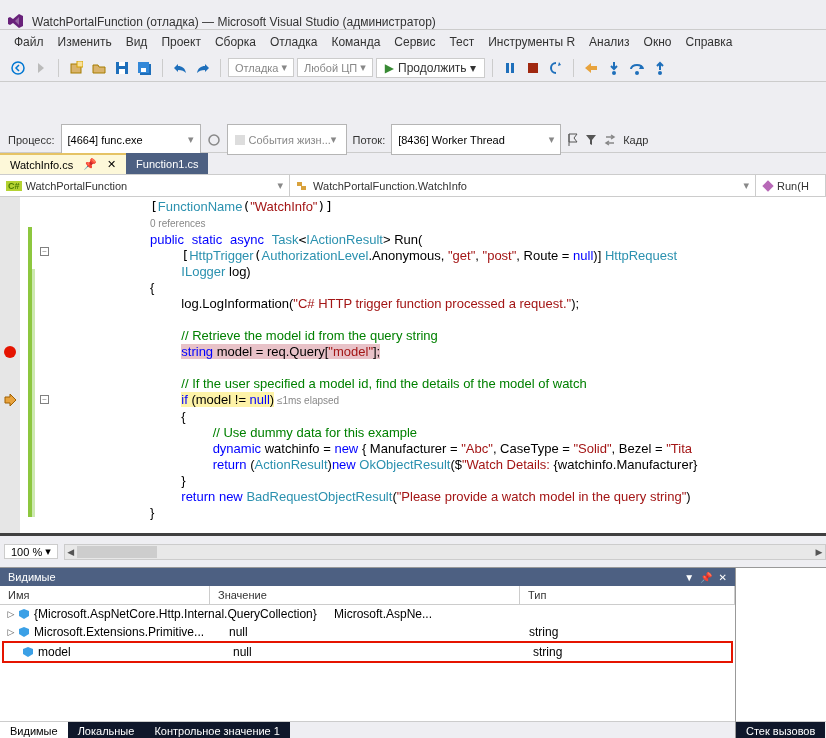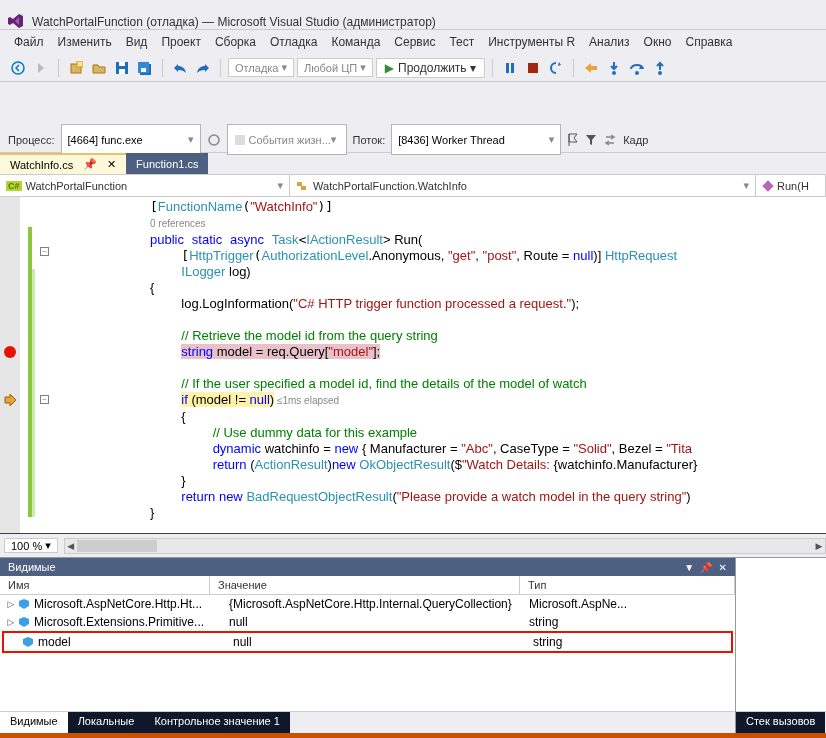--- a/index.html
+++ b/index.html
@@ -38,21 +38,21 @@
 .editor .code { flex: 1; font-family: Consolas, monospace; font-size: 13px; line-height: 16px; padding: 2px 0 0 100px; white-space: pre; overflow: hidden; color: #000; }
 .editor .outline-box { position: absolute; left: 40px; width: 9px; height: 9px; border: 1px solid #808080; background: #fff; font-size: 8px; line-height: 7px; text-align: center; color: #808080; }
 .kw { color: #0000ff; }
 .ty { color: #2b91af; }
 .str { color: #a31515; }
 .cm { color: #008000; }
 .attr { color: #2b91af; }
 .gray { color: #888; }
 .hl-pink { background: #e8c2c8; }
 .hl-yellow { background: #fef3a8; }
-.zoom-row { height: 24px; background: #eeeef2; display: flex; align-items: center; border-top: 1px solid #404040; }
+.zoom-row { height: 34px; background: #eeeef2; display: flex; align-items: center; border-top: 3px solid #404040; }
 .zoom-row .zoom { padding: 0 6px; font-size: 11px; border: 1px solid #ccc; background: #fff; margin-left: 4px; display:flex; align-items:center; }
 .zoom-row .scroll { flex: 1; height: 16px; background: #e8e8e8; border: 1px solid #ccc; margin-left: 6px; position: relative; }
 .zoom-row .scroll .thumb { position: absolute; left: 12px; top: 1px; width: 80px; height: 12px; background: #cdcdcd; }
 .zoom-row .scroll .ar { position: absolute; top: 0; width: 12px; height: 14px; display: flex; align-items: center; justify-content: center; color: #555; font-size: 9px; }
 .panel-area { display: flex; height: 176px; border-top: 1px solid #999; }
 .panel { flex: 1; background: #eeeef2; display: flex; flex-direction: column; border-right: 1px solid #999; }
 .panel.right { flex: 0 0 90px; border-right: none; }
 .panel-header { background: #4d6082; color: #fff; padding: 3px 8px; font-size: 11px; display: flex; align-items: center; }
 .panel-header .spacer { flex: 1; }
 .panel-header .ctl { margin-left: 6px; font-size: 10px; }
@@ -325,21 +325,20 @@
       <div class="col" style="width:210px">Имя</div>
       <div class="col" style="width:310px">Значение</div>
       <div class="col" style="flex:1">Тип</div>
     </div>
     <div class="panel-body">
       <div class="var-row">
         <span class="ic">▷</span>
         <svg class="cube" viewBox="0 0 12 10">
             <path d="M6 0l5 2v5l-5 3-5-3V2z" fill="#3ba0e6"></path>
           </svg>
-        <span class="name">Microsoft.AspNetCore.Http.Ht...</span>
         <span class="val">{Microsoft.AspNetCore.Http.Internal.QueryCollection}</span>
         <span class="typ">Microsoft.AspNe...</span>
       </div>
       <div class="var-row">
         <span class="ic">▷</span>
         <svg class="cube" viewBox="0 0 12 10">
             <path d="M6 0l5 2v5l-5 3-5-3V2z" fill="#3ba0e6"></path>
           </svg>
         <span class="name">Microsoft.Extensions.Primitive...</span>
         <span class="val">null</span>

